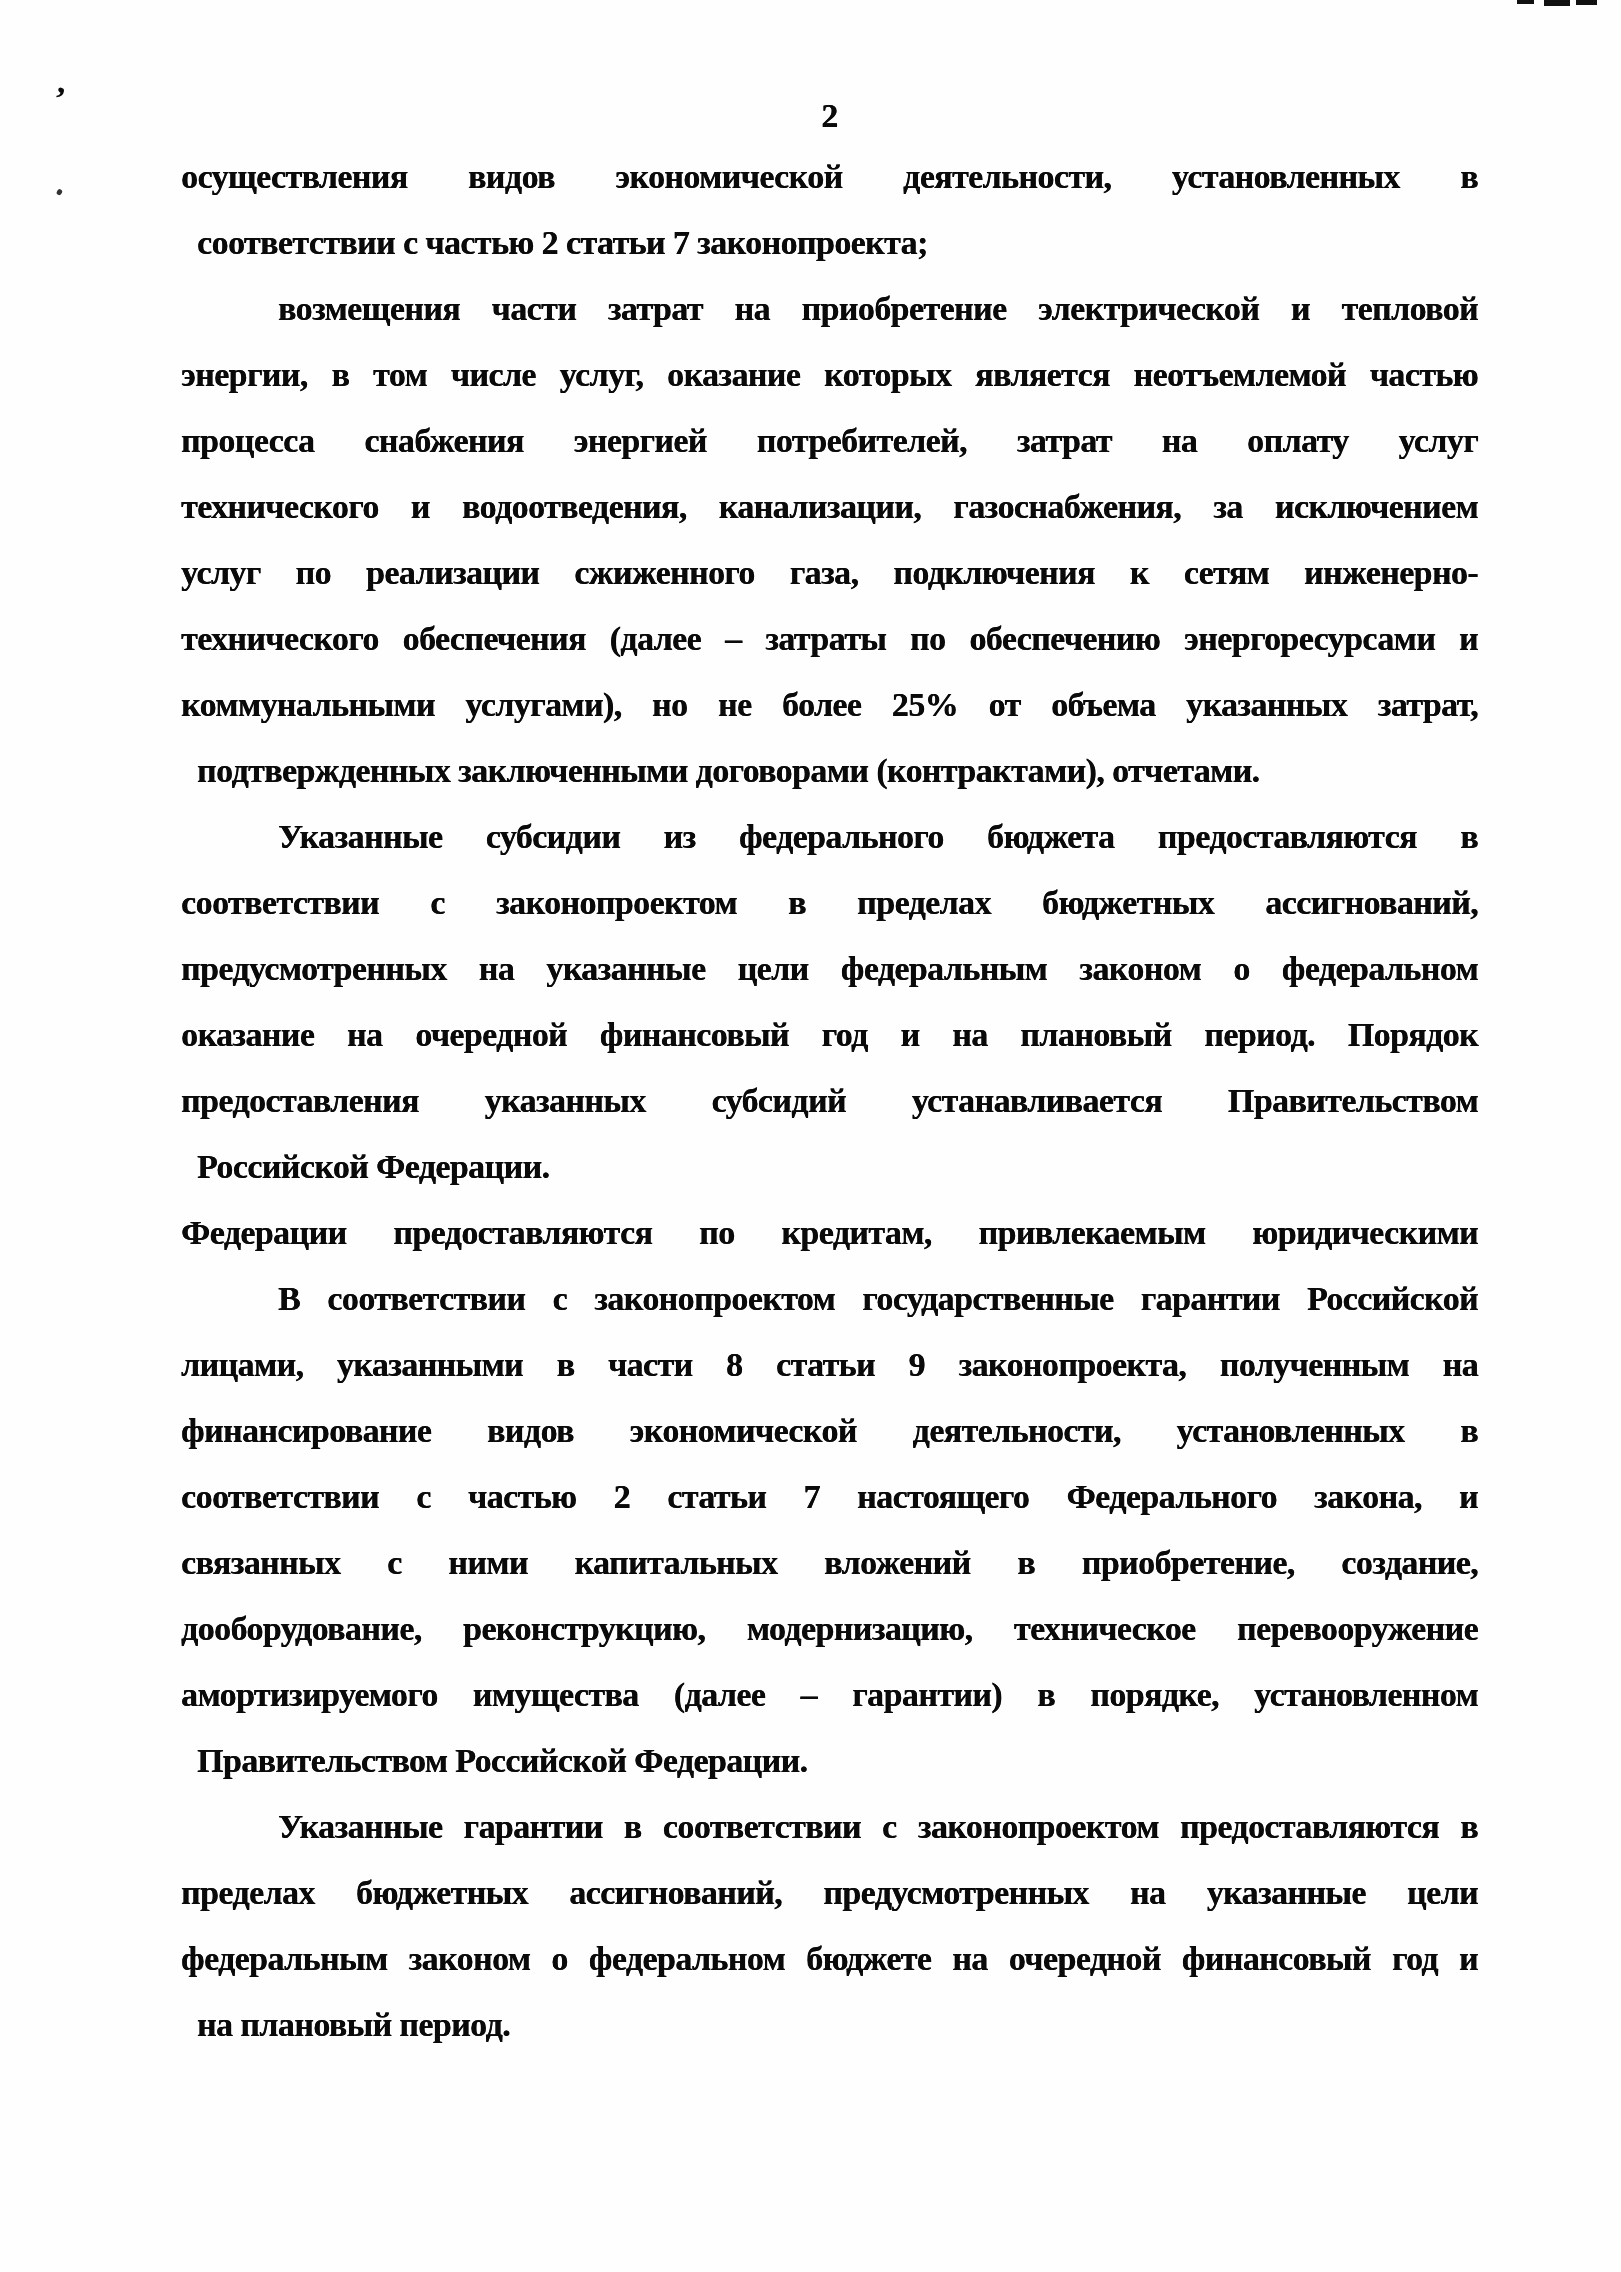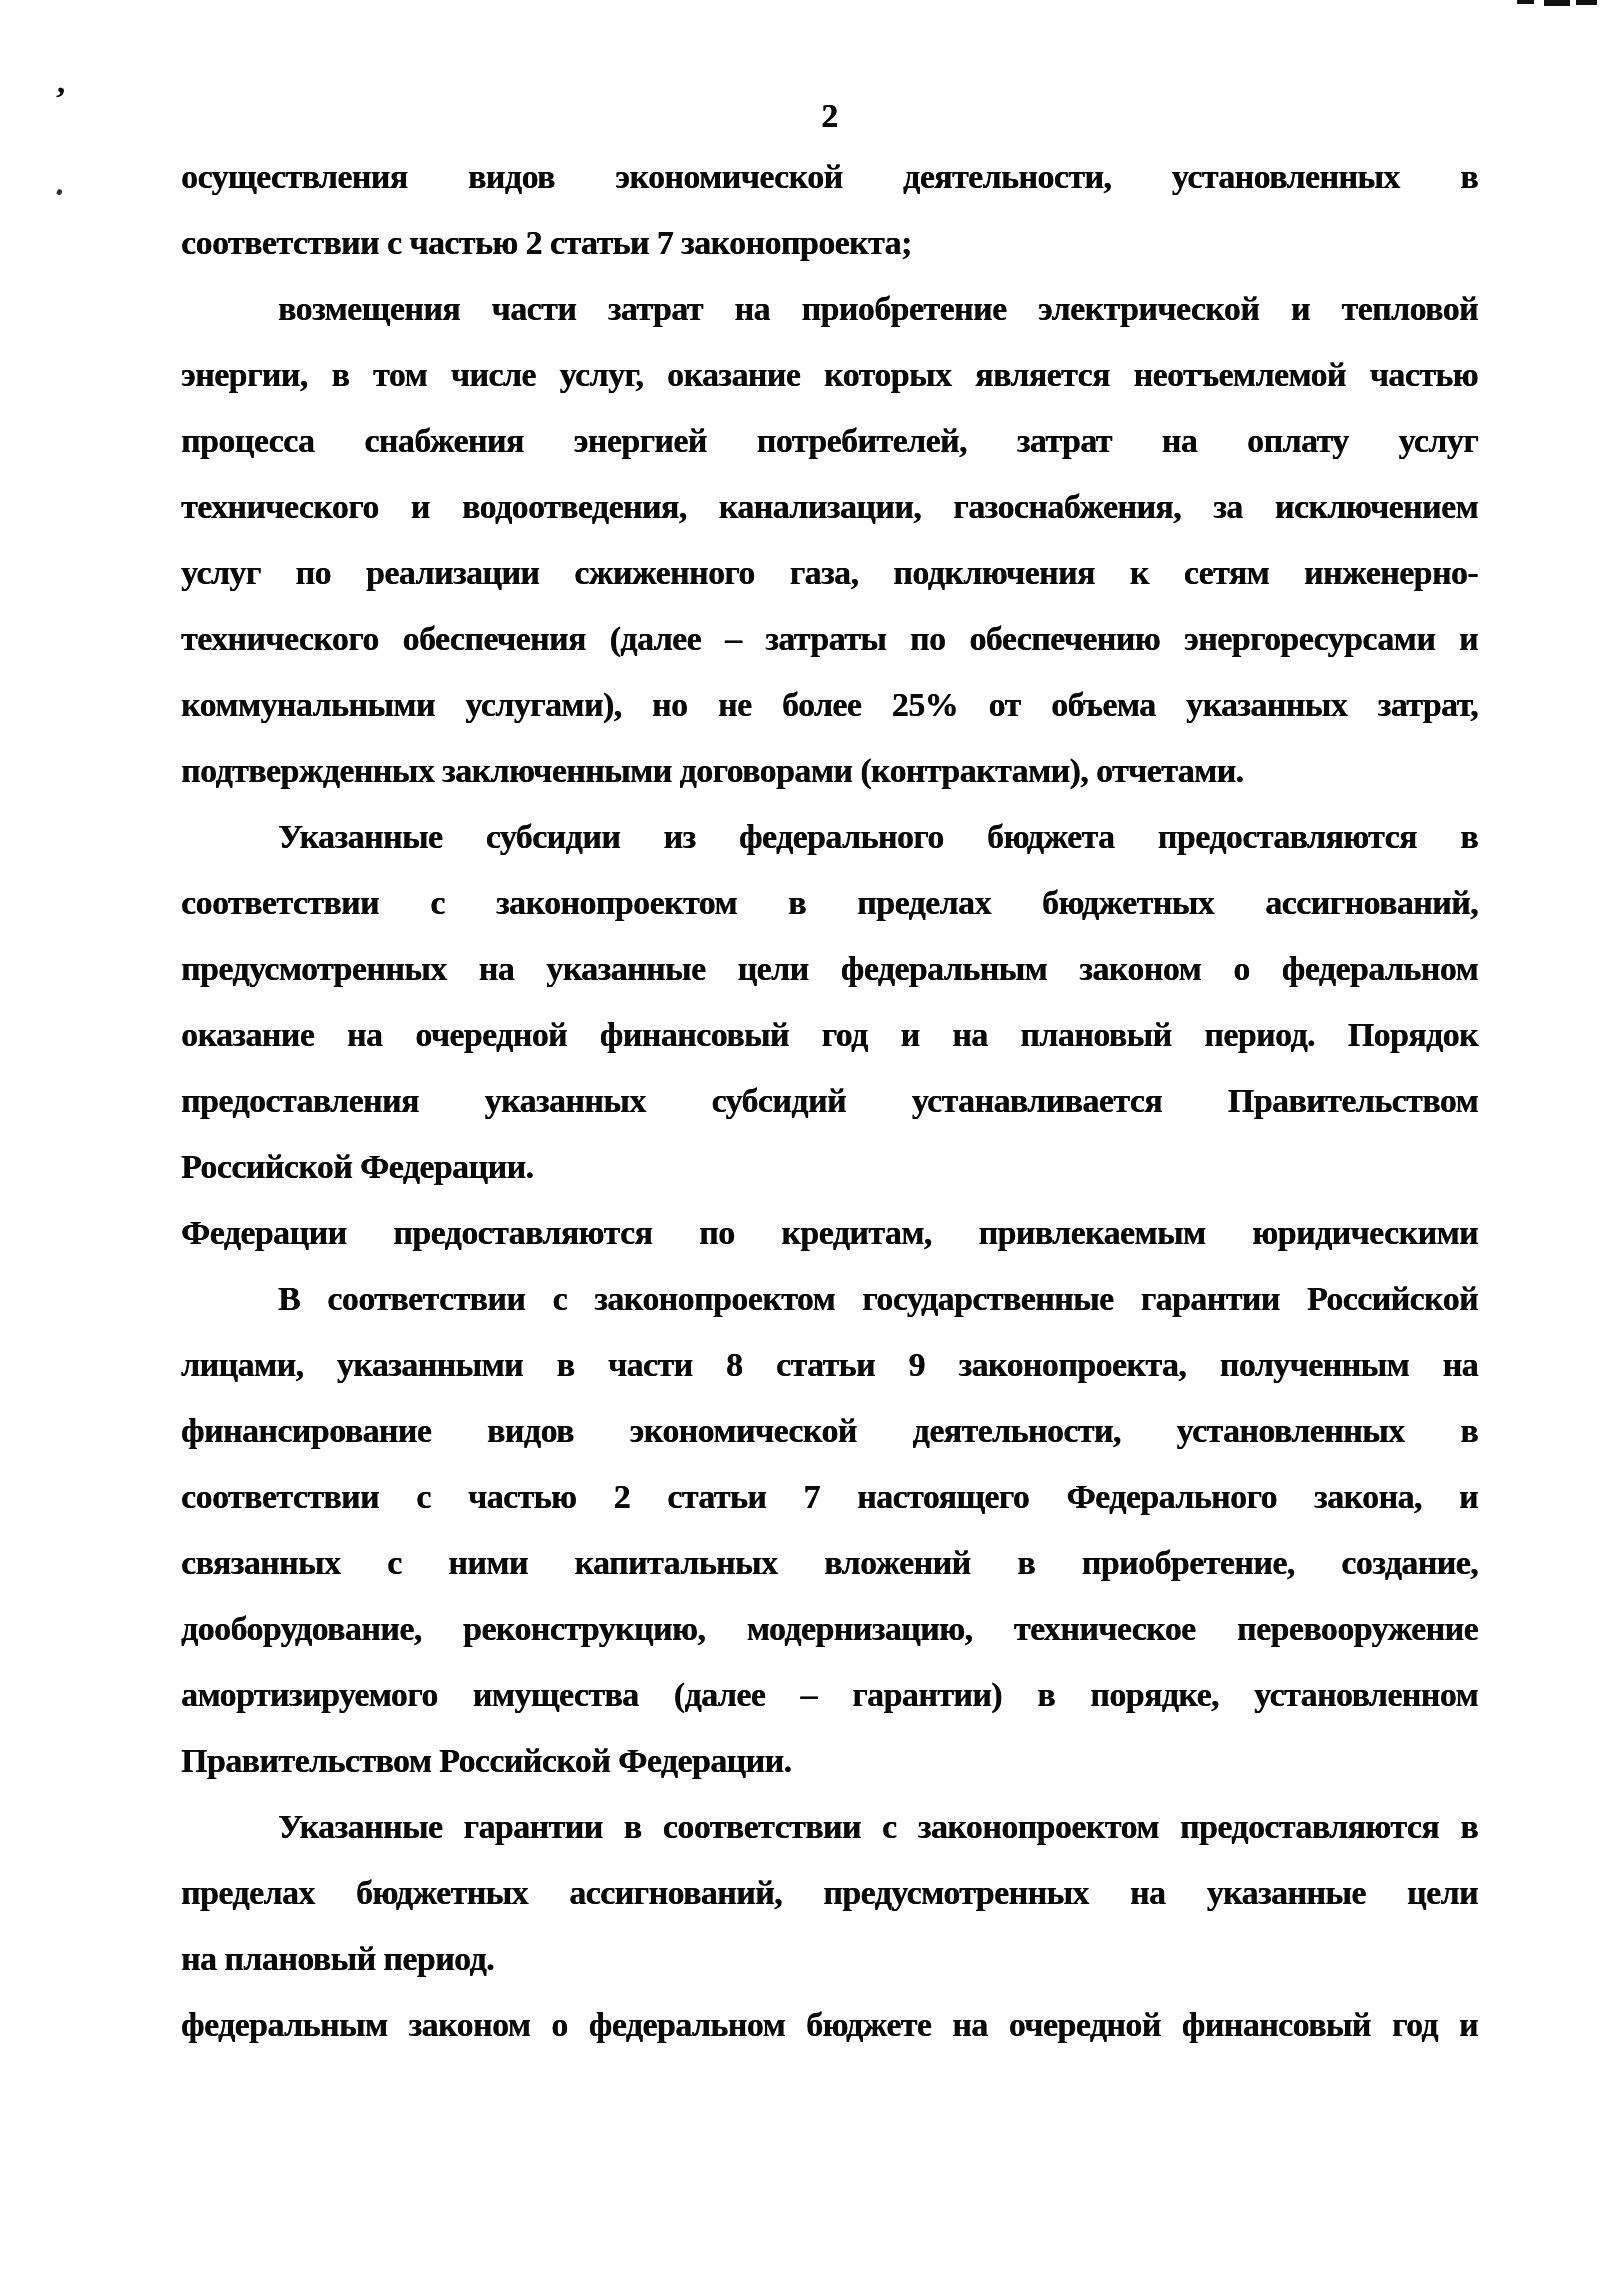--- a/index.html
+++ b/index.html
@@ -44,20 +44,21 @@
     text-shadow: 0.3px 0 currentColor;
     white-space: normal;
   }
   .line.j {
     text-align: justify;
     text-align-last: justify;
   }
   .line.last {
     text-align: right;
     text-align-last: left;
+    margin-left: 16px;
   }
   .line.indent {
     padding-left: 97px;
   }
   
   .artifact {
     position: absolute;
     background: #111;
   }
   .artifact.tr1 { top: 0; left: 1517px; width: 17px; height: 3.9px; }
@@ -113,18 +114,18 @@
       <div class="line j indent">В соответствии с законопроектом государственные гарантии Российской</div>
       <div class="line j">лицами, указанными в части 8 статьи 9 законопроекта, полученным на</div>
       <div class="line j">финансирование видов экономической деятельности, установленных в</div>
       <div class="line j">соответствии с частью 2 статьи 7 настоящего Федерального закона, и</div>
       <div class="line j">связанных с ними капитальных вложений в приобретение, создание,</div>
       <div class="line j">дооборудование, реконструкцию, модернизацию, техническое перевооружение</div>
       <div class="line j">амортизируемого имущества (далее – гарантии) в порядке, установленном</div>
       <div class="line last">Правительством Российской Федерации.</div>
       <div class="line j indent">Указанные гарантии в соответствии с законопроектом предоставляются в</div>
       <div class="line j">пределах бюджетных ассигнований, предусмотренных на указанные цели</div>
+      <div class="line j">федеральным законом о федеральном бюджете на очередной финансовый год и</div>
       <div class="line last">на плановый период.</div>
-      <div class="line j">федеральным законом о федеральном бюджете на очередной финансовый год и</div>
     </div>
 
 </div>
 
 
 </body></html>

